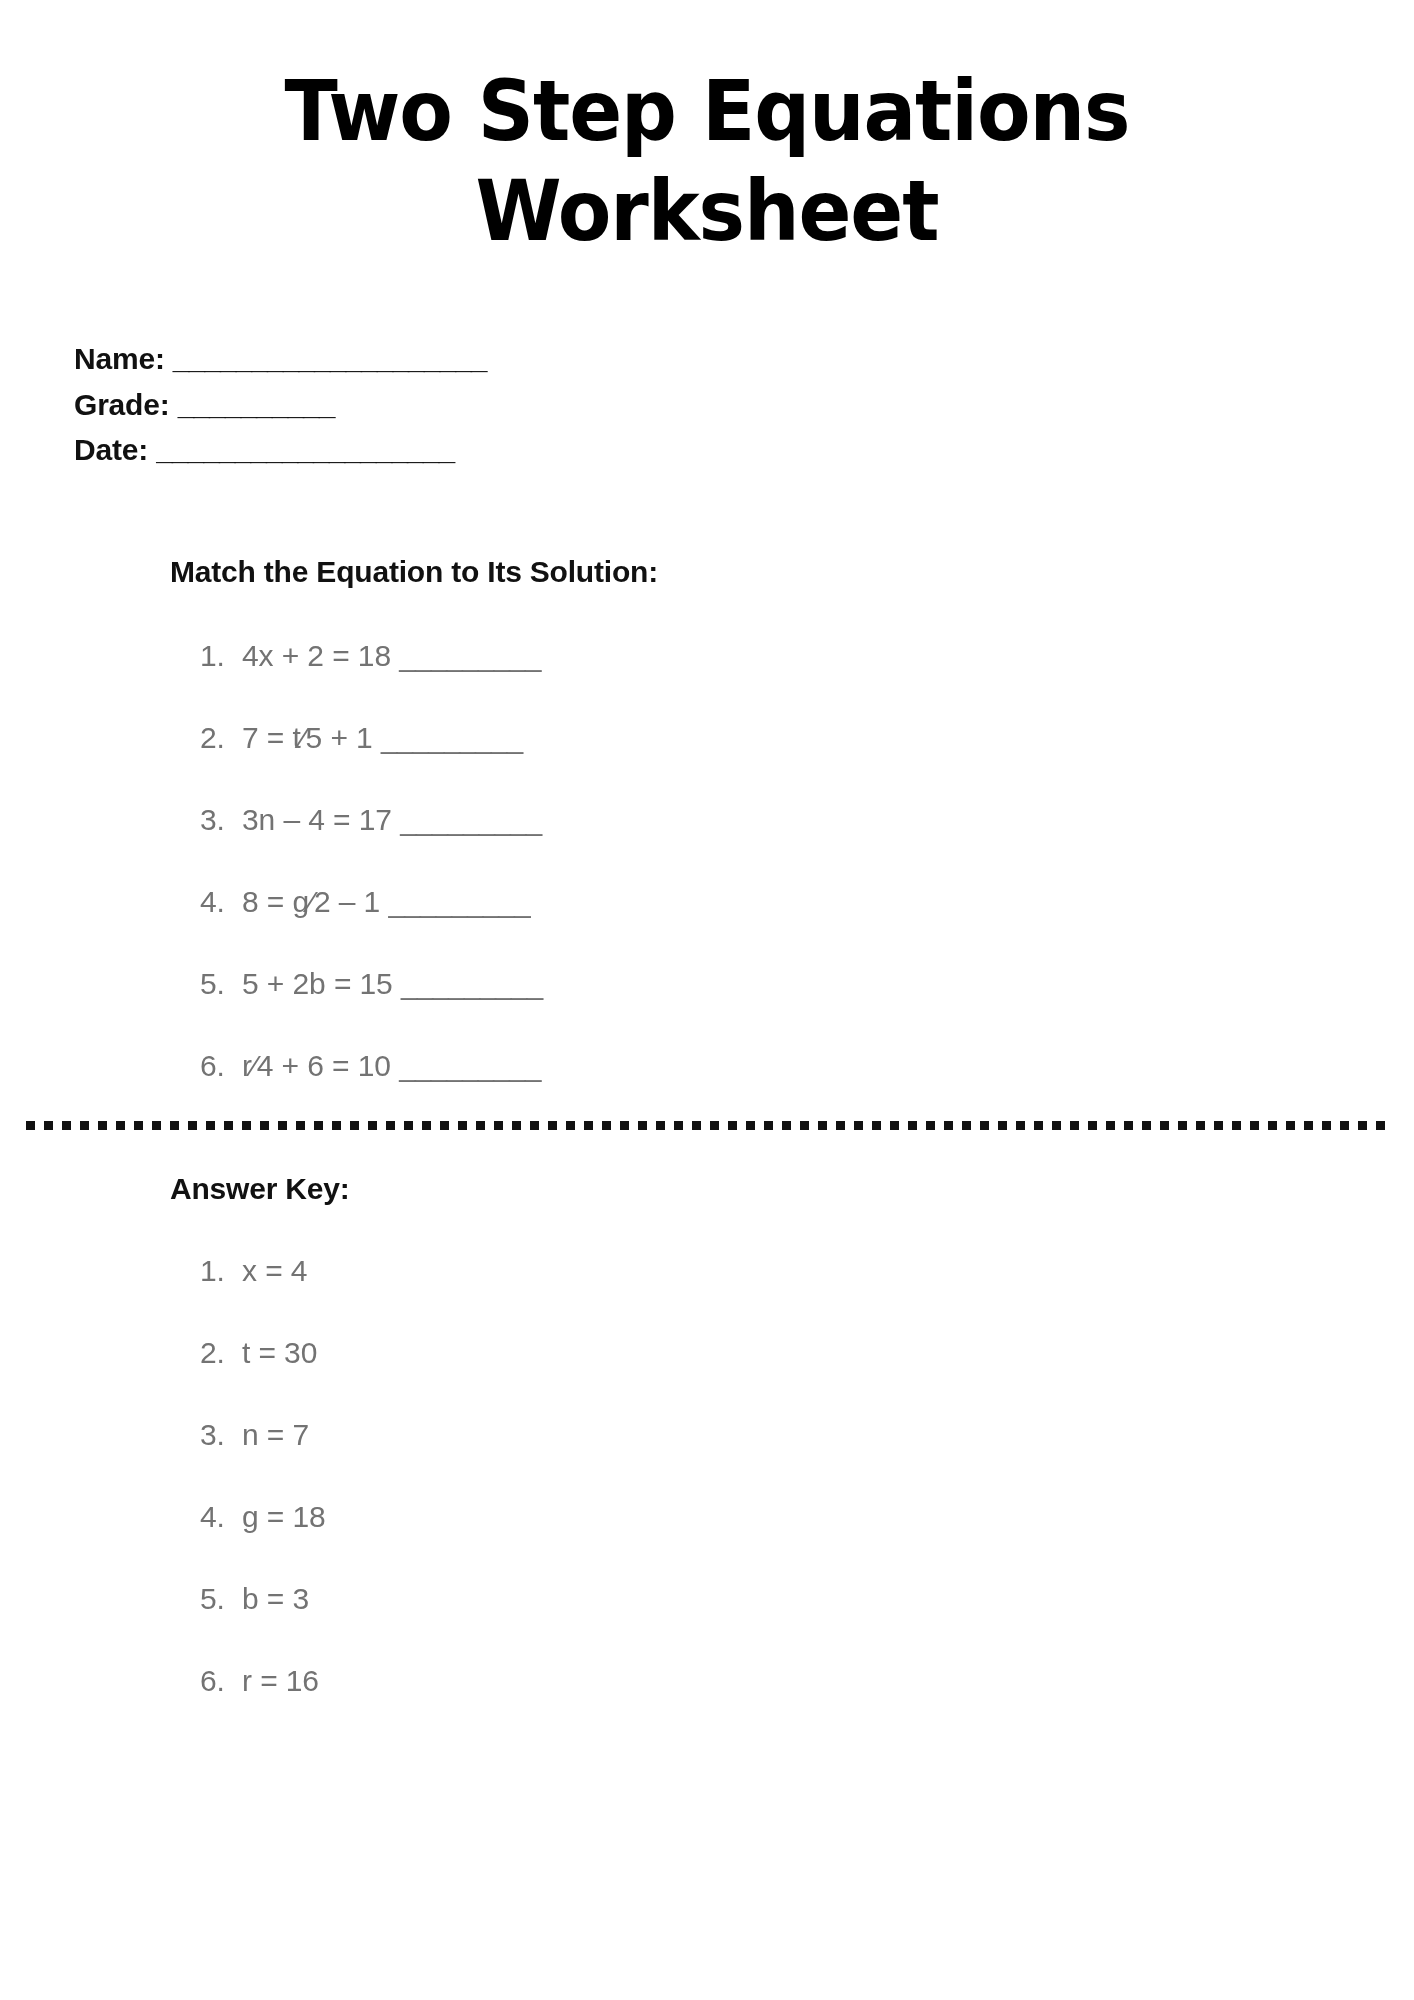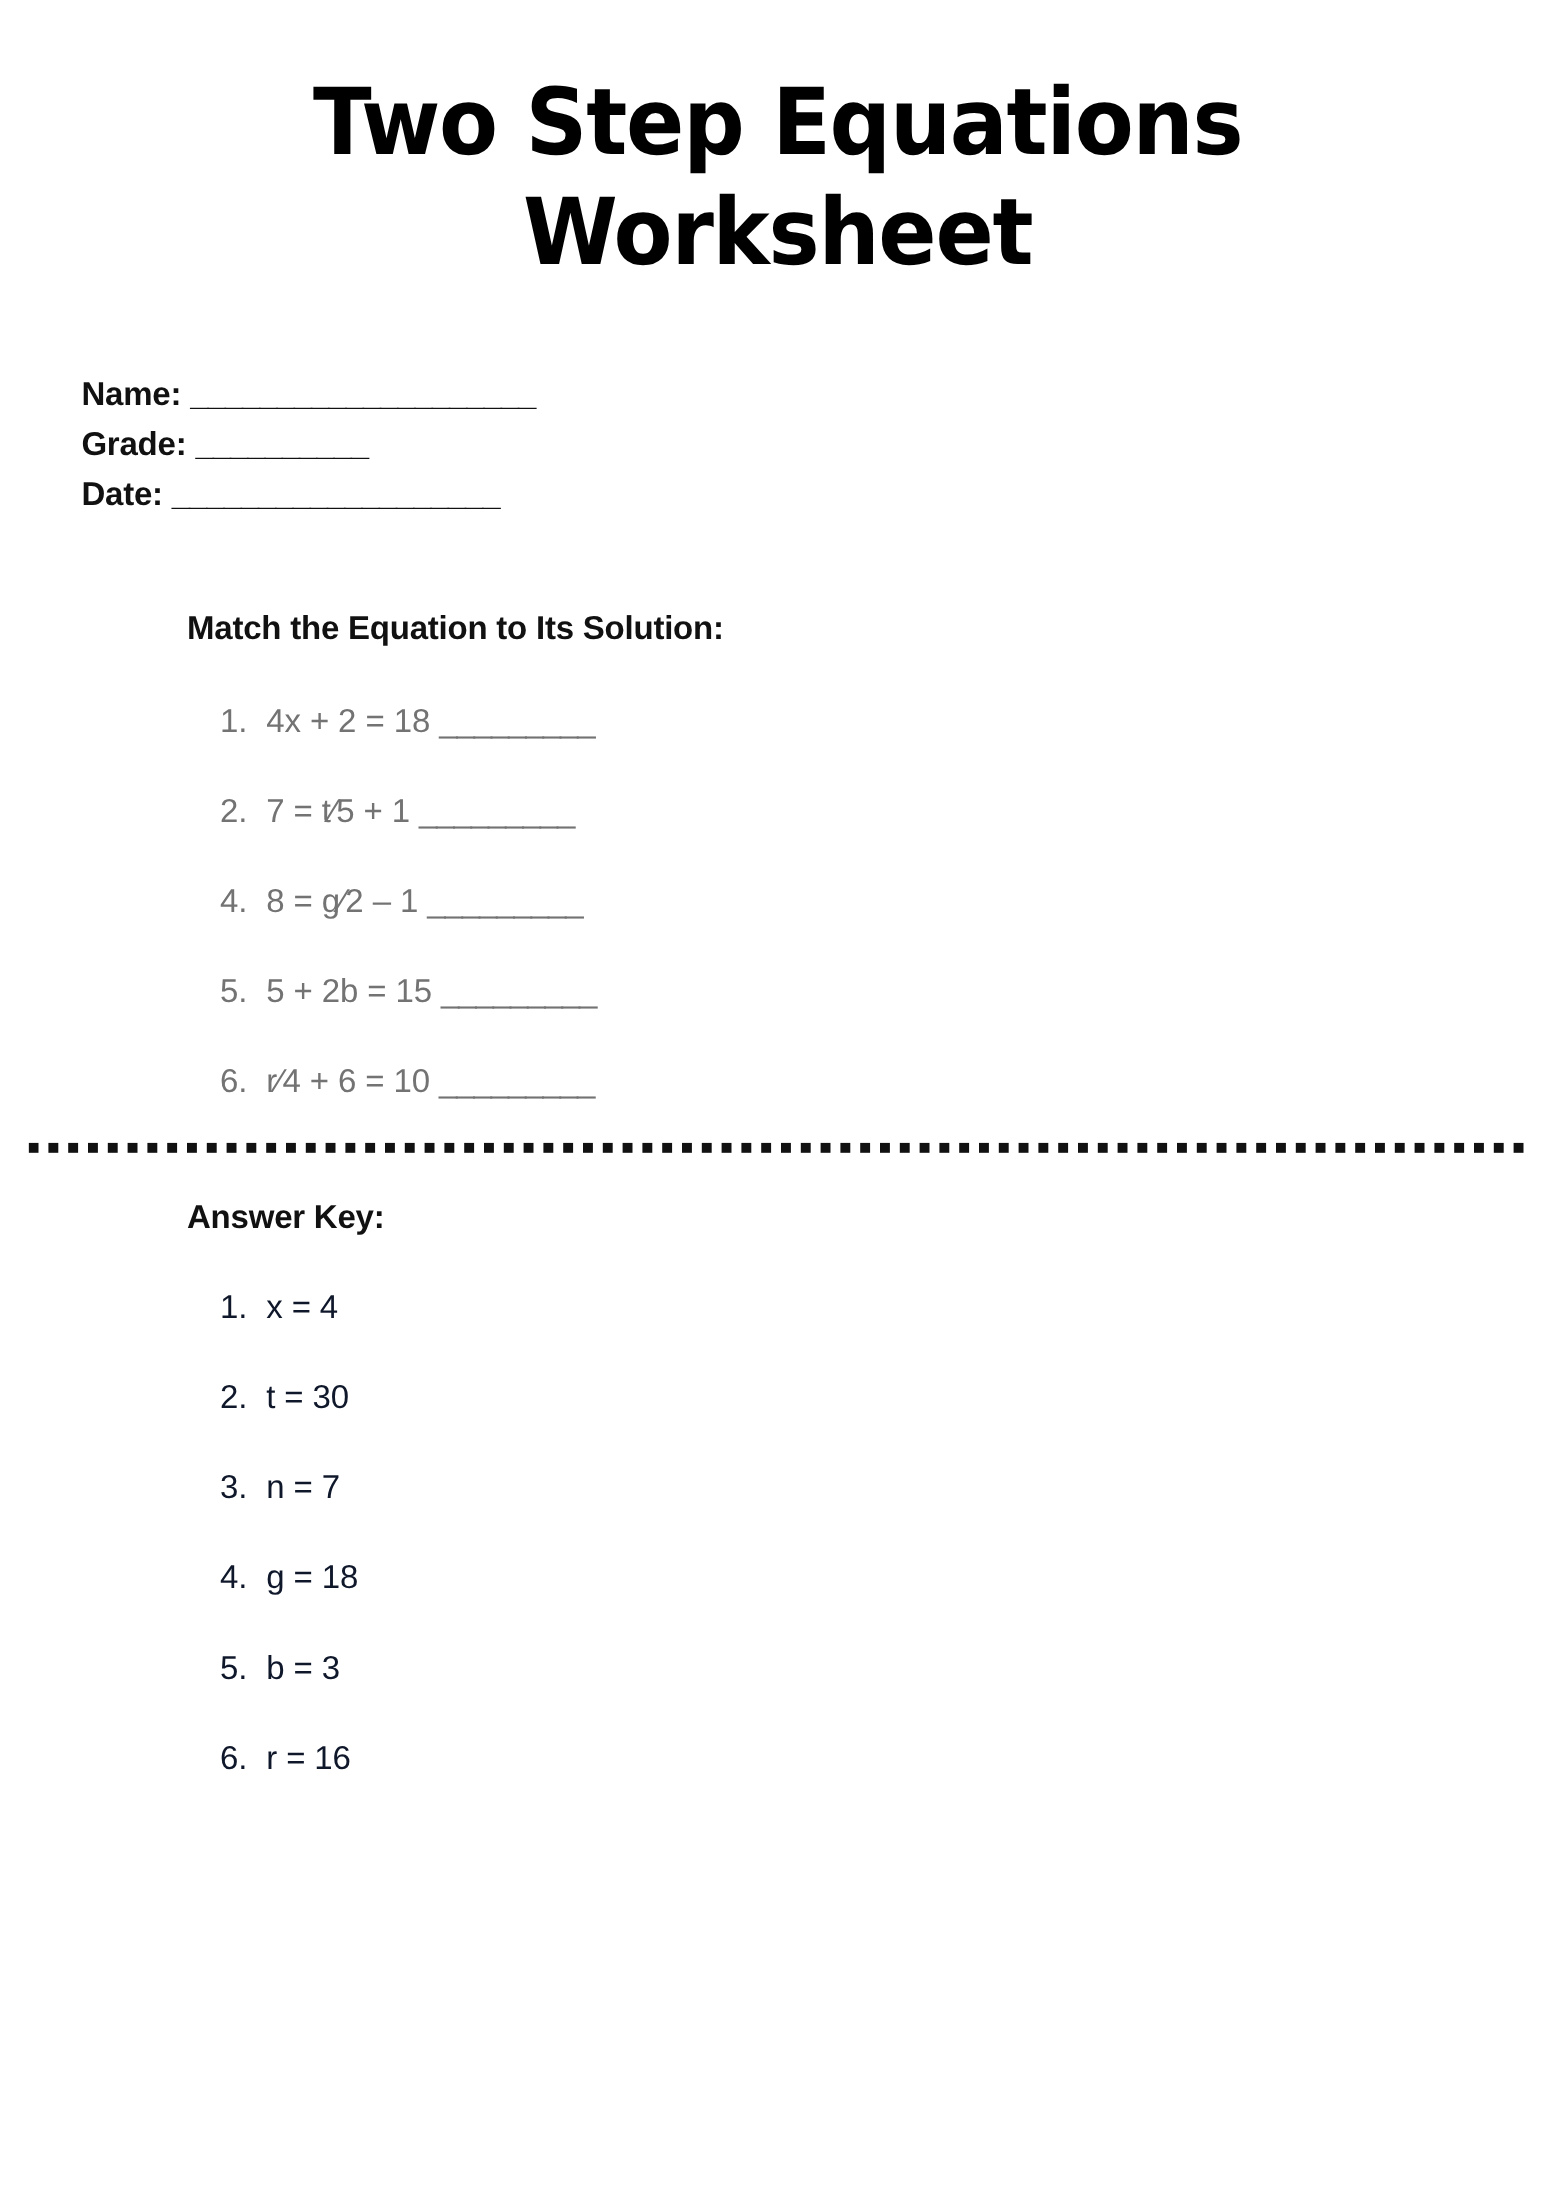--- a/index.html
+++ b/index.html
@@ -106,21 +106,21 @@
     color: #111111;
   }
   .ans-list {
     margin: 0;
     padding-left: 200px;
     list-style: none;
   }
   .ans-item {
     font-size: 30px;
     font-weight: 400;
-    color: #0f172a;
+    color: #737373;
     white-space: nowrap;
     letter-spacing: -0.1px;
   }
   .ans-item:first-child { margin-top: 48px; }
   .ans-item + .ans-item { margin-top: 48px; }
   .ans-num { display: inline-block; min-width: 42px; }
 </style>
 </head>
 <body>
 
@@ -143,20 +143,23 @@
   </div>
 
   <div class="section-heading">Match the Equation to Its Solution:</div>
 
   <ol class="eq-list">
     <li class="eq-item">
       <span class="eq-num">1.</span><span class="eq-text">4x + 2 = 18</span><span> </span><span class="eq-blank">_________</span>
     </li>
     <li class="eq-item">
       <span class="eq-num">2.</span><span class="eq-text">7 = t⁄5 + 1</span><span> </span><span class="eq-blank">_________</span>
+    </li>
+    <li class="eq-item">
+      <span class="eq-num">3.</span><span class="eq-text">3n – 4 = 17</span><span> </span><span class="eq-blank">_________</span>
     </li>
     <li class="eq-item">
       <span class="eq-num">4.</span><span class="eq-text">8 = g⁄2 – 1</span><span> </span><span class="eq-blank">_________</span>
     </li>
     <li class="eq-item">
       <span class="eq-num">5.</span><span class="eq-text">5 + 2b = 15</span><span> </span><span class="eq-blank">_________</span>
     </li>
     <li class="eq-item">
       <span class="eq-num">6.</span><span class="eq-text">r⁄4 + 6 = 10</span><span> </span><span class="eq-blank">_________</span>
     </li>

